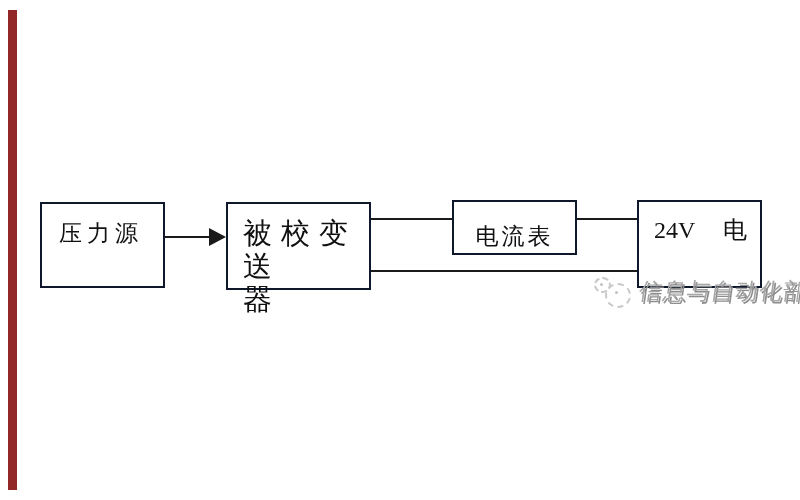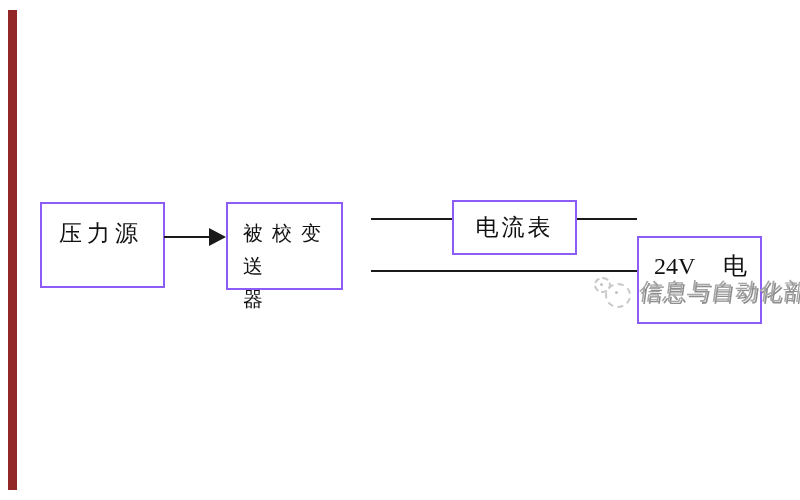--- a/index.html
+++ b/index.html
@@ -11,49 +11,48 @@
     font-family: "Liberation Serif", "DejaVu Serif", serif;
   }
   .accent-bar {
     position: absolute;
     left: 8px; top: 10px;
     width: 9px; height: 480px;
     background: #932626;
   }
   .node {
     position: absolute;
-    border: 2px solid #8b5cf6;
+    border: 2px solid #0f172a;
     background: #ffffff;
     box-sizing: border-box;
     color: #111111;
     font-size: 23px;
     line-height: 33px;
   }
   .node-pressure {
     left: 40px; top: 202px; width: 125px; height: 86px;
     padding: 13px 0 0 17px;
     letter-spacing: 5px;
   }
   .node-transmitter {
-    left: 226px; top: 202px; width: 117px; height: 88px;
+    left: 226px; top: 202px; width: 145px; height: 88px;
     padding: 13px 0 12px 15px;
-    font-size: 20px;
+    font-size: 29px;
   }
   .node-transmitter .line1 { letter-spacing: 9px; display: block; }
   .node-transmitter .line2 { letter-spacing: 2px; display: block; }
   .node-ammeter {
     left: 452px; top: 200px; width: 125px; height: 55px;
-    display: flex; align-items: center; justify-content: center;
+    display: flex; align-items: flex-end; justify-content: center;
     letter-spacing: 3px;
   }
   .node-power {
     left: 637px; top: 200px; width: 125px; height: 88px;
     padding: 12px 13px 0 15px;
     font-size: 24px;
-    margin-top: 36px;
   }
   .node-power .line1 { display: flex; justify-content: space-between; }
   .node-power .line2 { display: block; letter-spacing: 4px; }
   .wire {
     position: absolute;
     height: 2px;
     background: #1a1a1a;
   }
   .wire-arrow-shaft { left: 164px; top: 236px; width: 46px; }
   .wire-upper-1 { left: 371px; top: 218px; width: 81px; }

